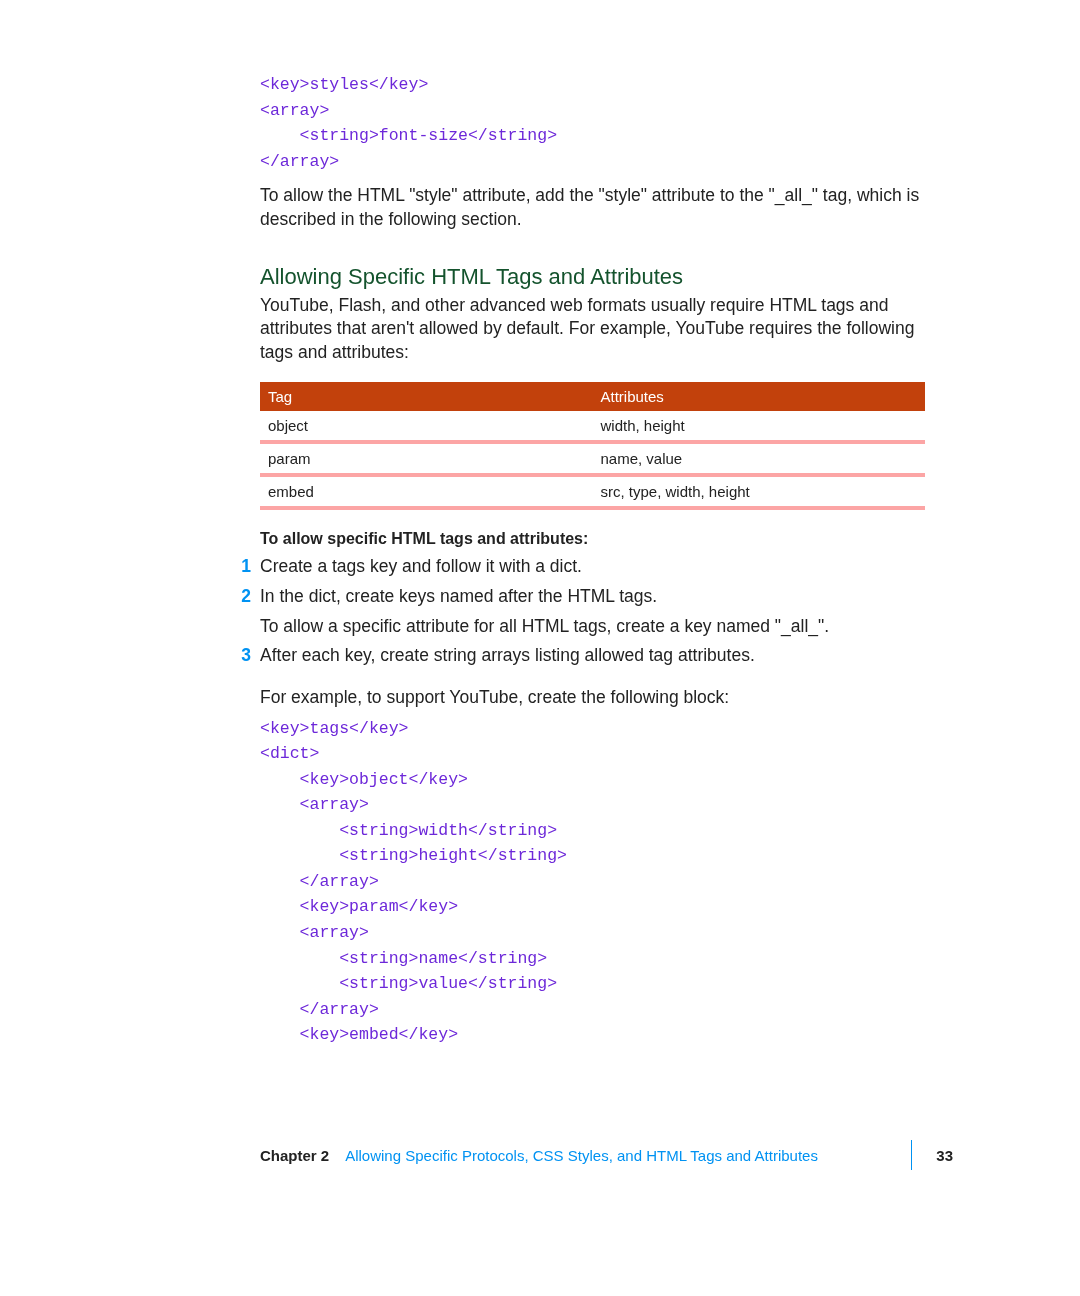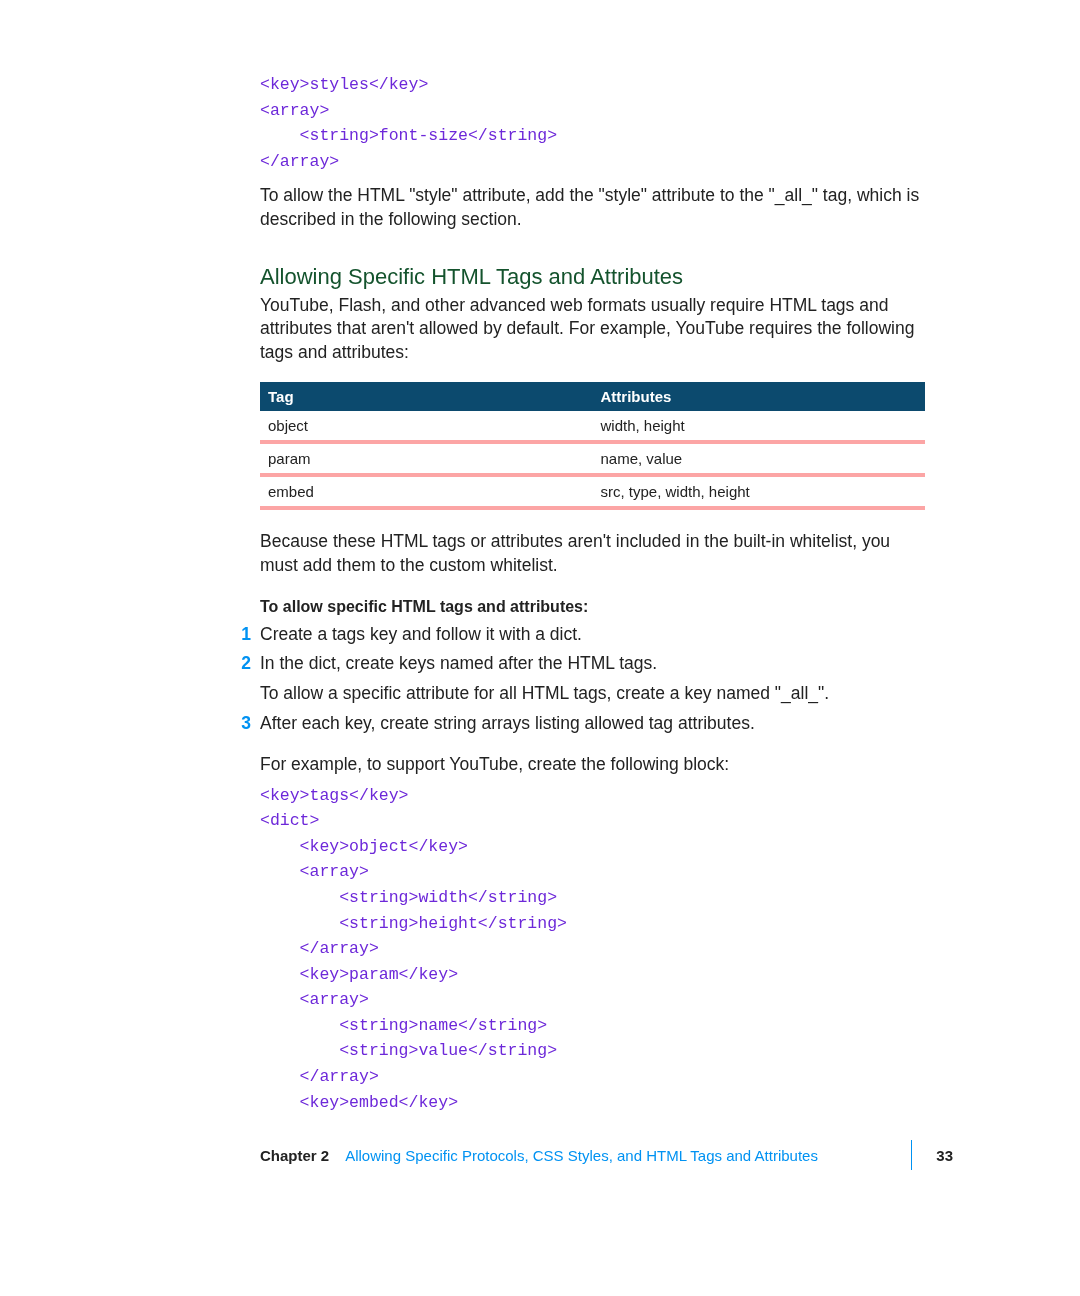--- a/index.html
+++ b/index.html
@@ -34,24 +34,24 @@
     margin-top: 32px;
     margin-bottom: 4px;
   }
   table.attr-table {
     width: 100%;
     border-collapse: collapse;
     margin: 18px 0 20px 0;
     font-size: 15px;
   }
   table.attr-table th {
-    background: #0c4a6e;
+    background: #c2410c;
     color: #fff;
     text-align: left;
-    font-weight: 700;
+    font-weight: 400;
     padding: 6px 8px;
   }
   table.attr-table td {
     padding: 6px 8px;
     border-bottom: 4px solid #fca5a5;
   }
   table.attr-table td:first-child { width: 50%; }
   .sub-heading {
     font-weight: 700;
     font-size: 16px;
@@ -124,21 +124,20 @@
         <td>param</td>
         <td>name, value</td>
       </tr>
       <tr>
         <td>embed</td>
         <td>src, type, width, height</td>
       </tr>
     </tbody>
   </table>
 
-  <p class="body-text">Because these HTML tags or attributes aren't included in the built-in whitelist, you must add them to the custom whitelist.</p>
 
   <p class="sub-heading">To allow specific HTML tags and attributes:</p>
 
   <ol class="steps">
     <li class="step">
       <span class="step-num">1</span>
       <span class="step-body">Create a tags key and follow it with a dict.</span>
     </li>
     <li class="step">
       <span class="step-num">2</span>

